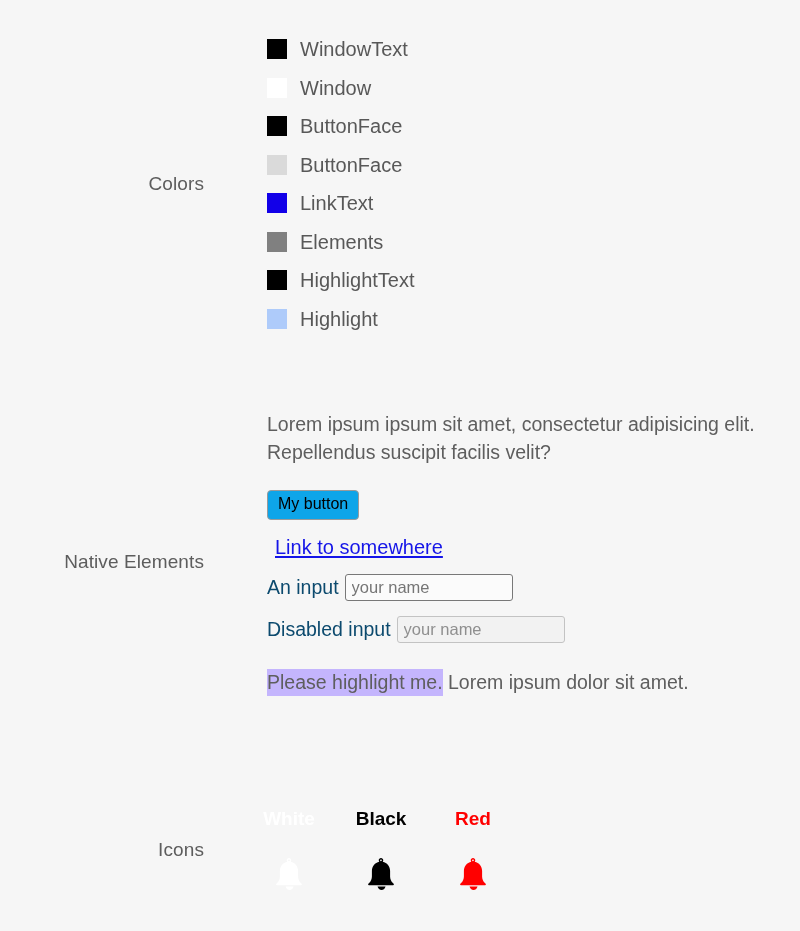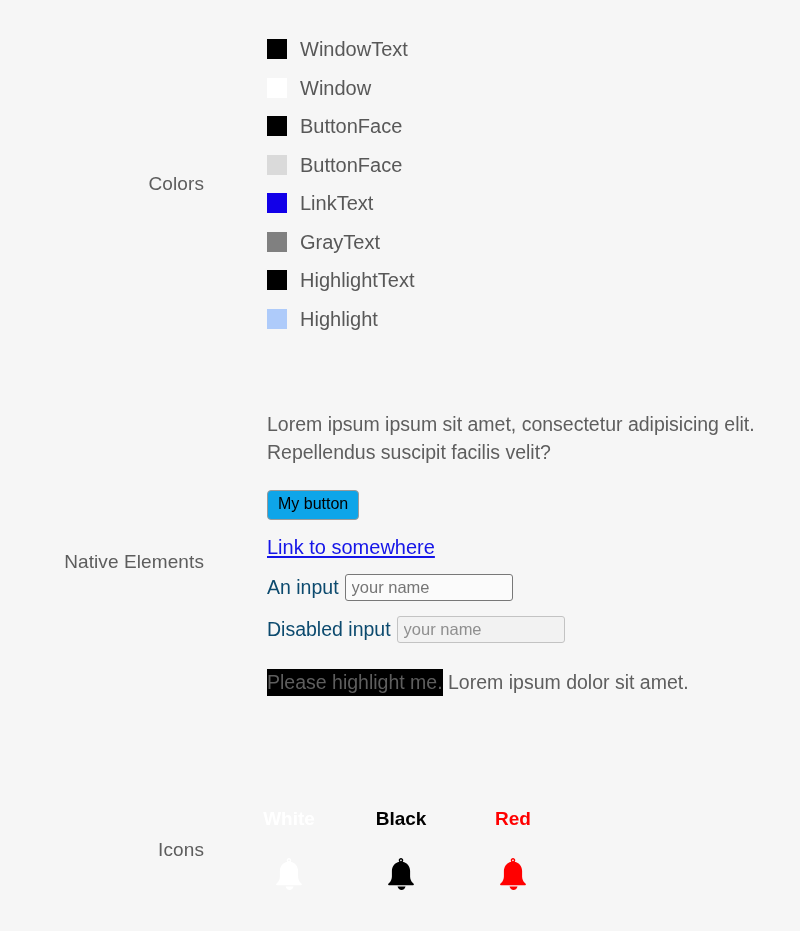--- a/index.html
+++ b/index.html
@@ -109,20 +109,21 @@
     cursor: default;
   }
   .row-gap { height: 15px; }
   .somewhere-link {
     font-size: 20px;
     color: #1515e8;
     text-decoration: underline;
     text-underline-offset: 2px;
     display: inline-block;
     line-height: 1.2;
+    margin-left: 8px;
   }
   .input-row {
     display: flex;
     align-items: center;
     margin-top: 15px;
   }
   .input-label {
     font-size: 19.5px;
     color: #0c4a6e;
     margin-right: 6px;
@@ -149,36 +150,36 @@
   }
   .text-input.disabled::placeholder { color: #8f8f8f; opacity: 1; }
 
   .highlight-line {
     margin-top: 26px;
     font-size: 19.5px;
     color: #5e5e5e;
     line-height: 1.35;
   }
   .hl {
-    background: #000000;
+    background: #c4b5fd;
     color: #5e5e5e;
     padding: 2px 0 3px 0;
   }
 
   
   #icons-section {
     position: absolute;
     left: 0;
     top: 790px;
     height: 120px;
   }
   .icon-grid {
     display: flex;
     align-items: flex-end;
-    gap: 68px;
+    gap: 48px;
   }
   .icon-cell {
     width: 44px;
     display: flex;
     flex-direction: column;
     align-items: center;
   }
   .icon-caption {
     font-size: 19px;
     font-weight: bold;
@@ -212,21 +213,21 @@
           <li class="swatch-row">
             <span class="swatch-chip" style="background: rgb(218, 218, 218);"></span>
             <span class="swatch-name">ButtonFace</span>
           </li>
           <li class="swatch-row">
             <span class="swatch-chip" style="background: rgb(18, 0, 232);"></span>
             <span class="swatch-name">LinkText</span>
           </li>
           <li class="swatch-row">
             <span class="swatch-chip" style="background: rgb(128, 128, 128);"></span>
-            <span class="swatch-name">GrayText</span>
+            <span class="swatch-name">Elements</span>
           </li>
           <li class="swatch-row">
             <span class="swatch-chip" style="background: rgb(0, 0, 0);"></span>
             <span class="swatch-name">HighlightText</span>
           </li>
           <li class="swatch-row">
             <span class="swatch-chip" style="background: rgb(174, 203, 250);"></span>
             <span class="swatch-name">Highlight</span>
           </li>
         </ul>

